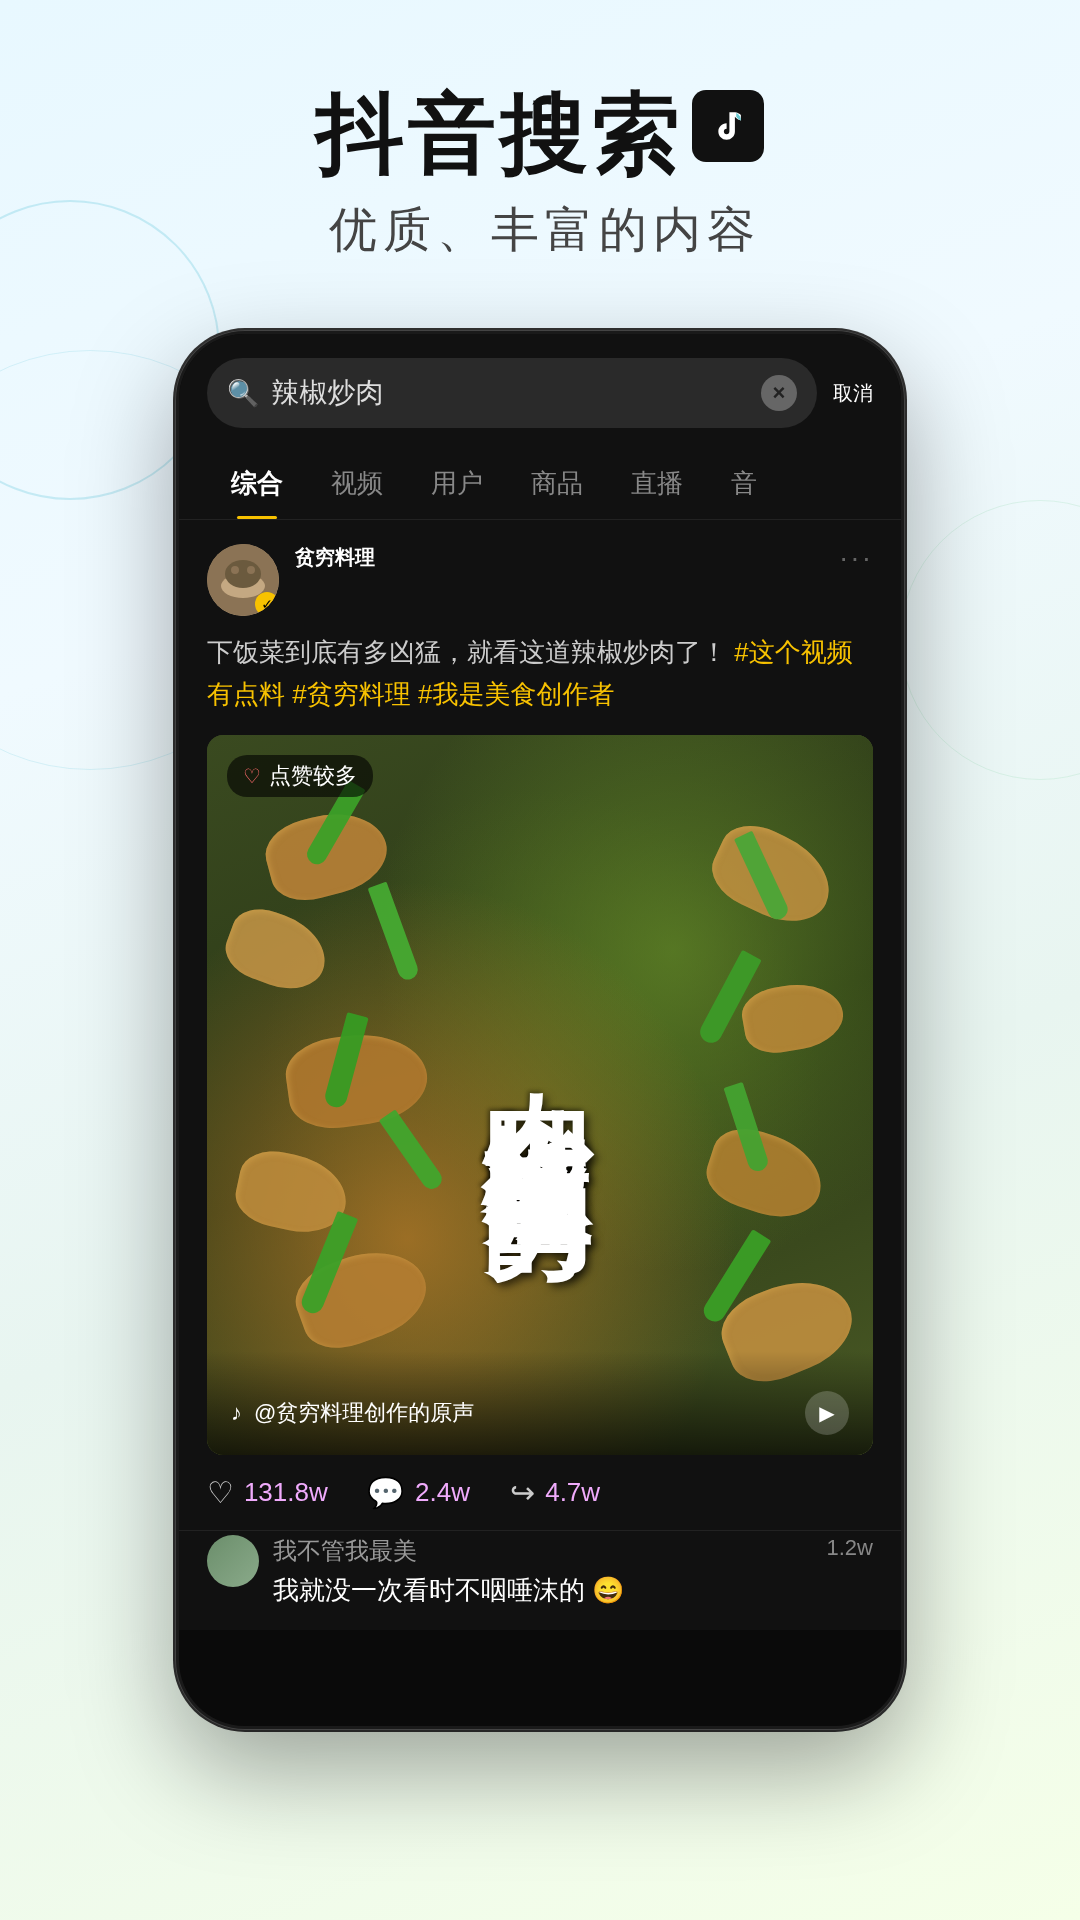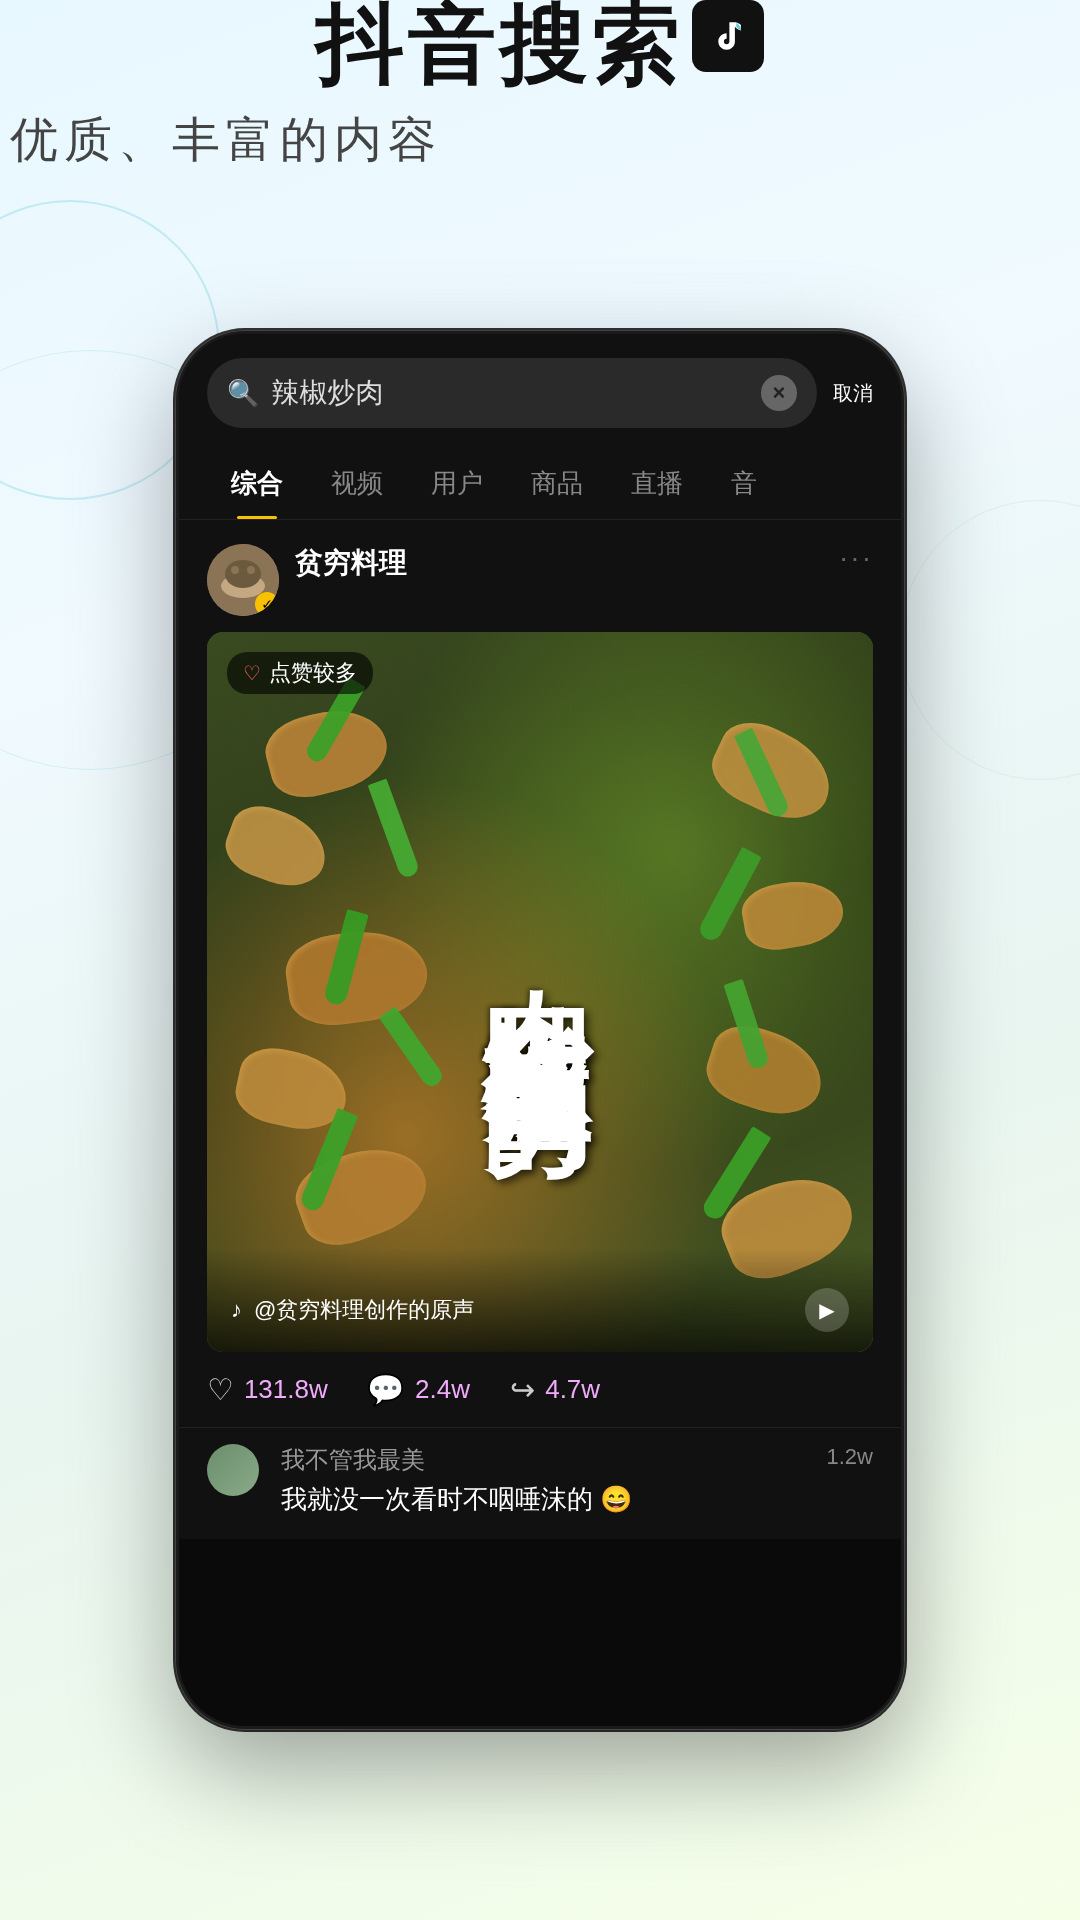--- a/index.html
+++ b/index.html
@@ -39,21 +39,22 @@
       top: 500px;
       right: -100px;
       width: 280px;
       height: 280px;
       border: 1.5px solid rgba(150, 220, 180, 0.25);
       border-radius: 50%;
       pointer-events: none;
     }
 
     .header-section {
-      text-align: left;
+      text-align: center;
+      padding-top: 90px;
       padding-bottom: 50px;
       position: relative;
       z-index: 2;
     }
 
     .main-title-row {
       display: flex;
       align-items: center;
       justify-content: center;
       gap: 8px;
@@ -250,21 +251,21 @@
       height: 24px;
       background: #f8c200;
       border-radius: 50%;
       display: flex;
       align-items: center;
       justify-content: center;
       font-size: 14px;
     }
 
     .user-name {
-      font-size: 28px;
+      font-size: 20px;
       color: #fff;
       font-weight: 600;
       flex: 1;
     }
 
     .more-btn {
       color: #666;
       font-size: 28px;
       letter-spacing: 2px;
       line-height: 1;
@@ -423,24 +424,24 @@
     .stat-share { color: #ccc; }
 
     .stat-num {
       font-size: 26px;
       color: #f0abfc;
     }
 
     
     .comment-preview {
       background: #111;
-      padding: 16px 28px 20px;
+      padding: 4px 28px 20px;
       border-top: 1px solid #222;
       display: flex;
-      gap: 22px;
+      gap: 14px;
       align-items: flex-start;
     }
 
     .comment-avatar {
       width: 52px;
       height: 52px;
       border-radius: 50%;
       background: linear-gradient(135deg, #6b8e6b, #8aaa8a);
       flex-shrink: 0;
     }
@@ -535,20 +536,26 @@
                 <circle cx="28" cy="26" r="4" fill="#8b7355"></circle>
                 <circle cx="44" cy="26" r="4" fill="#8b7355"></circle>
               </svg>
             </div>
             <div class="avatar-badge">✓</div>
           </div>
           <span class="user-name">贫穷料理</span>
           <div class="more-btn">···</div>
         </div>
 
+        <div class="post-desc">
+          <span>下饭菜到底有多凶猛，就看这道辣椒炒肉了！</span>
+          <span class="hashtag"> #这个视频有点料</span>
+          <span class="hashtag"> #贫穷料理</span>
+          <span class="hashtag"> #我是美食创作者</span>
+        </div>
 
         <div class="video-thumb">
           <div class="video-bg">
             <div class="food-layer">
               <div class="food-bg-color"></div>
 
               <div class="meat-piece" style="width:120px;height:80px;top:80px;left:60px;transform:rotate(-15deg);background:rgba(185,130,55,0.9);"></div>
               <div class="meat-piece" style="width:100px;height:70px;top:180px;left:20px;transform:rotate(20deg);background:rgba(200,150,70,0.85);"></div>
               <div class="meat-piece" style="width:140px;height:90px;top:300px;left:80px;transform:rotate(-8deg);background:rgba(175,120,45,0.9);"></div>
               <div class="meat-piece" style="width:110px;height:75px;top:420px;left:30px;transform:rotate(12deg);background:rgba(190,140,60,0.88);"></div>

